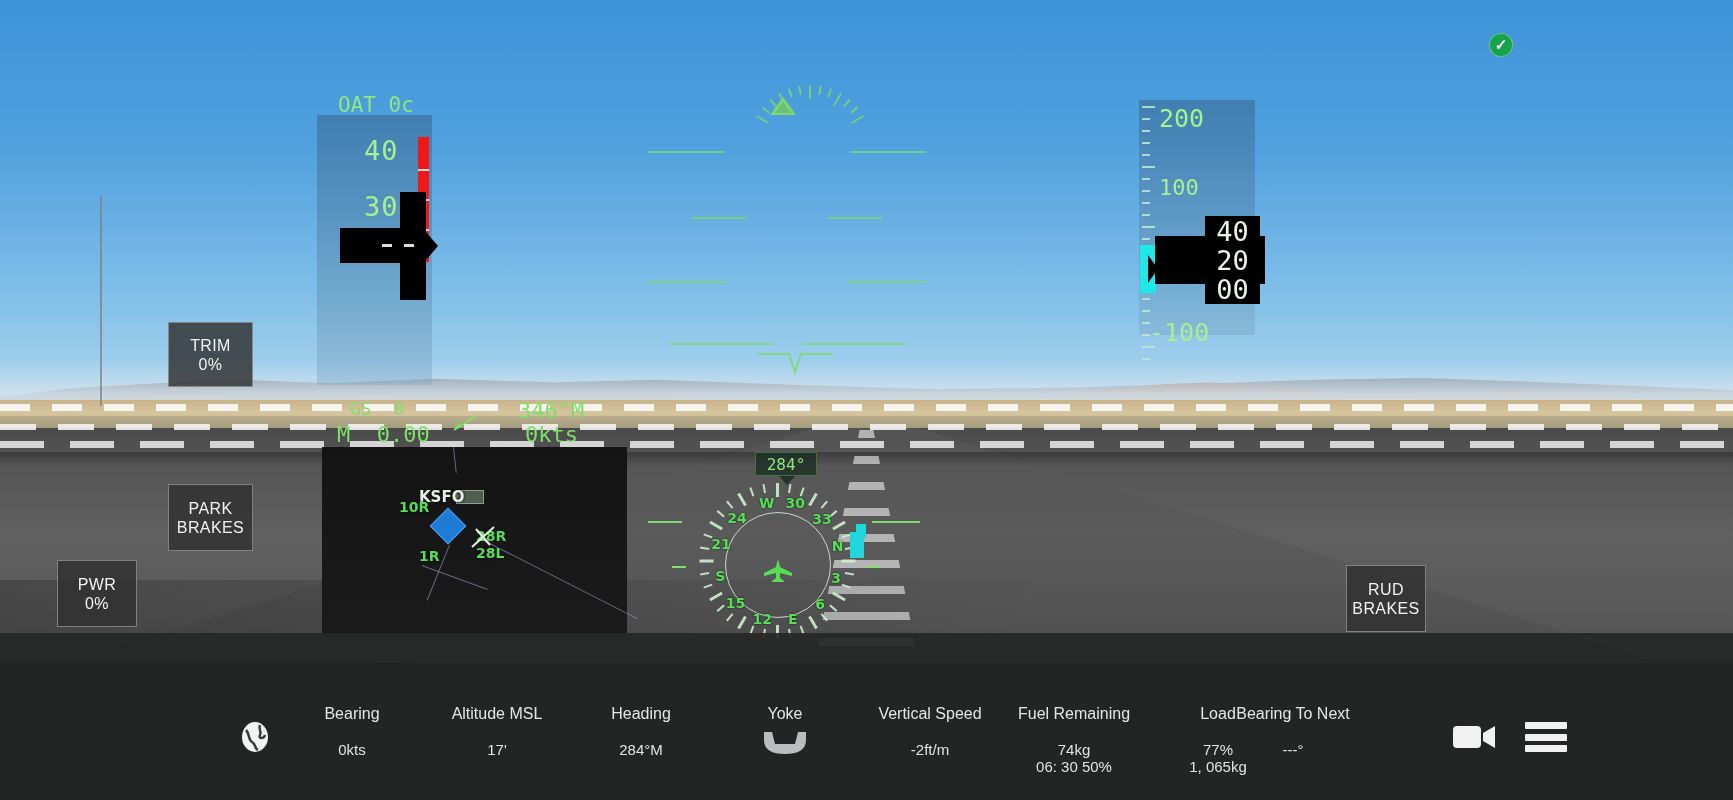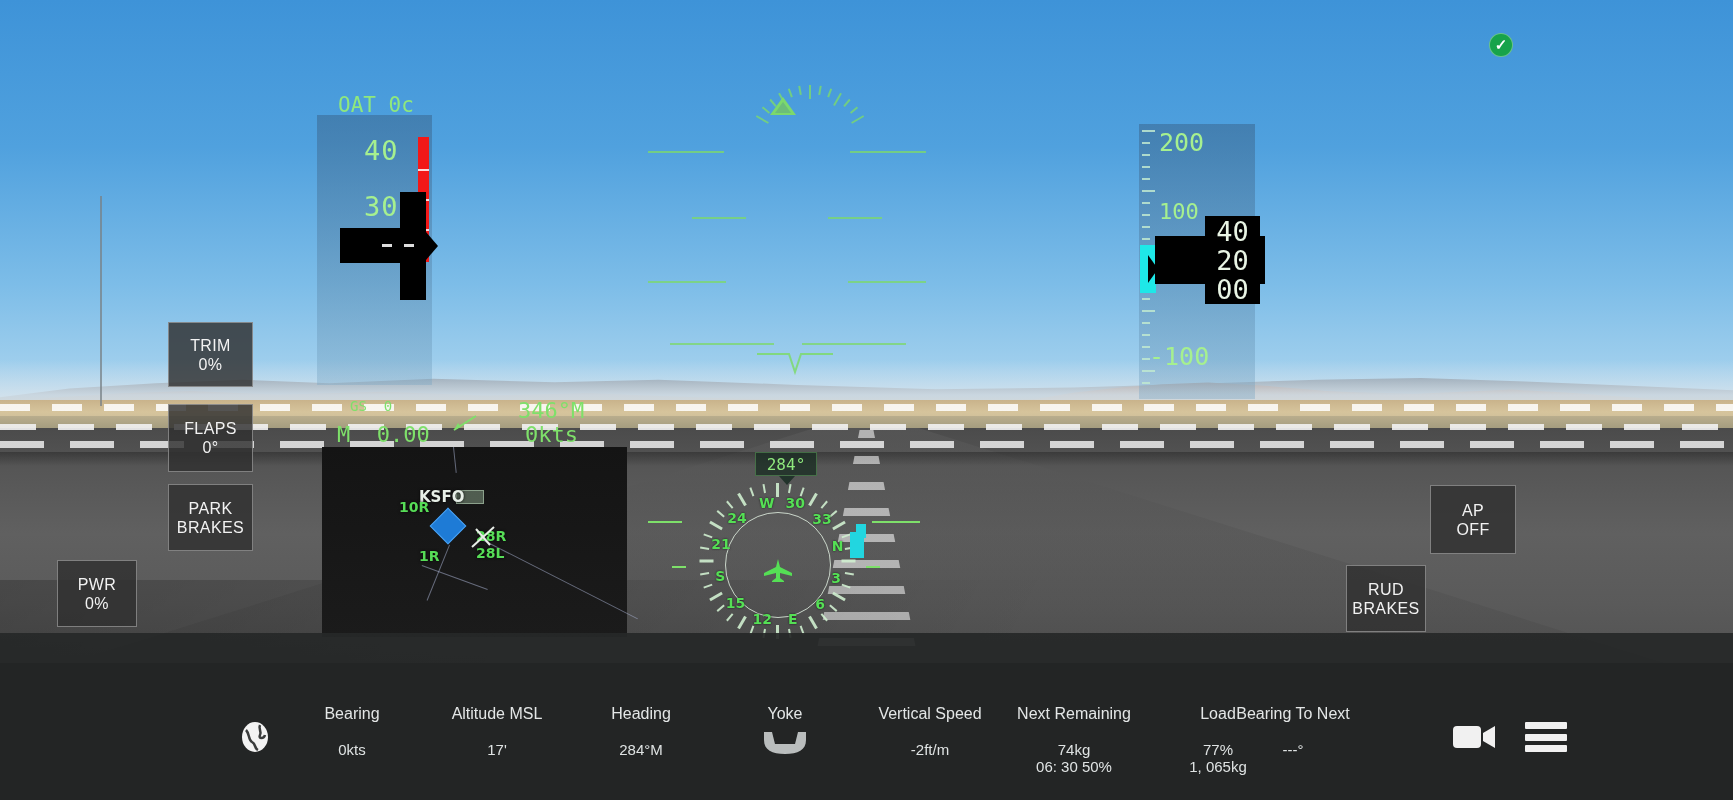--- a/index.html
+++ b/index.html
@@ -108,21 +108,21 @@
   #spd-pointer .notch {
     position:absolute; left:86px; top:4px; width:0; height:0;
     border-top:14px solid transparent; border-bottom:14px solid transparent; border-left:12px solid #000;
   }
   #spd-pointer .dash1 { position:absolute; left:42px; top:16px; width:10px; height:3px; background:#ddd; }
   #spd-pointer .dash2 { position:absolute; left:64px; top:16px; width:10px; height:3px; background:#ddd; }
   #oat-label { position:absolute; left:338px; top:93px; font-family:"DejaVu Sans Mono", monospace; font-size:21px; color:#8fe87d; }
 
   
   #altitude-tape {
-    position:absolute; left:1139px; top:124px; width:116px; height:275px;
+    position:absolute; left:1139px; top:100px; width:116px; height:235px;
     background: linear-gradient(to bottom, rgba(58,102,142,.55), rgba(120,165,195,.38));
     text-decoration: underline;
   }
   #altitude-tape .ticks { position:absolute; left:3px; top:6px; width:14px; height:262px; }
   #altitude-tape .ticks i { position:absolute; left:0; width:12px; height:2px; background:#bfe9d0; opacity:.85; }
   #alt-200 { position:absolute; left:20px; top:4px; font-family:"DejaVu Sans Mono", monospace; font-size:25px; color:#a6f08f; }
   #alt-100 { position:absolute; left:20px; top:75px; font-family:"DejaVu Sans Mono", monospace; font-size:22px; color:#a6f08f; }
   #alt-m100 { position:absolute; left:10px; top:218px; font-family:"DejaVu Sans Mono", monospace; font-size:25px; color:#a6f08f; }
   #alt-pointer {
     position:absolute; left:1155px; top:236px; width:110px; height:48px; background:#000;
@@ -153,21 +153,21 @@
     content:""; position:absolute; left:-13px; top:0px; width:0;height:0;
     border-left:13px solid transparent; border-right:13px solid transparent; border-bottom:18px solid #7cd96c;
   }
   .bank-tri-inner{
     position:absolute; left:175px; top:17px; width:0;height:0;
     border-left:8px solid transparent; border-right:8px solid transparent; border-bottom:11px solid rgba(60,110,160,.25);
   }
   #fpv { position:absolute; left:755px; top:352px; width:80px; height:30px; }
 
   
-  #gs-readout  { position:absolute; left:350px; top:398px; font-family:"DejaVu Sans Mono", monospace; font-size:14px; color:#7ee06a; }
+  #gs-readout  { position:absolute; left:350px; top:398px; font-family:"DejaVu Sans Mono", monospace; font-size:18px; color:#7ee06a; }
   #mach-readout{ position:absolute; left:337px; top:422px; font-family:"DejaVu Sans Mono", monospace; font-size:22px; color:#7ee06a; }
   #wind-dir    { position:absolute; left:518px; top:398px; font-family:"DejaVu Sans Mono", monospace; font-size:22px; color:#7ee06a; }
   #wind-spd    { position:absolute; left:525px; top:422px; font-family:"DejaVu Sans Mono", monospace; font-size:22px; color:#7ee06a; }
   #wind-arrow  { position:absolute; left:450px; top:410px; width:30px; height:26px; }
 
   
   #hdg-box {
     position:absolute; left:755px; top:452px; width:62px; height:24px;
     background: rgba(25,45,35,.78); border:1px solid rgba(130,220,120,.35);
     color:#8fe87d; font-family:"DejaVu Sans Mono", monospace; font-size:16px;
@@ -467,37 +467,29 @@
       <path d="M2,22 L24,2" stroke="#e8eee8" stroke-width="2"></path>
       <path d="M6,4 L20,20" stroke="#e8eee8" stroke-width="2"></path>
     </svg>
     <div id="ownship"></div>
   </div>
 
   <div class="btn" id="btn-trim">
     <span>TRIM</span>
     <span class="sub">0%</span>
   </div>
-  <div class="btn" id="btn-flaps">
-    <span>FLAPS</span>
-    <span class="sub">0°</span>
-  </div>
   <div class="btn" id="btn-park-brakes">
     <span>PARK</span>
     <span class="sub">BRAKES</span>
   </div>
   <div class="btn" id="btn-pwr">
     <span>PWR</span>
     <span class="sub">0%</span>
   </div>
 
-  <div class="btn" id="btn-ap">
-    <span>AP</span>
-    <span class="sub">OFF</span>
-  </div>
   <div class="btn" id="btn-rud-brakes">
     <span>RUD</span>
     <span class="sub">BRAKES</span>
   </div>
 
   <div id="status-badge">✓</div>
 
   <div id="bottom-bar"></div>
   <svg id="globe-icon" viewBox="0 0 34 34">
     <ellipse cx="17" cy="17" rx="13" ry="15" fill="#f3f3f3"></ellipse>
@@ -519,21 +511,21 @@
       </div>
       <div class="bb-item" style="left: 695px; top: 705px; width: 180px;">
         <div class="bb-label">Yoke</div>
         <div class="bb-value"></div>
       </div>
       <div class="bb-item" style="left: 840px; top: 705px; width: 180px;">
         <div class="bb-label">Vertical Speed</div>
         <div class="bb-value">-2ft/m</div>
       </div>
       <div class="bb-item" style="left: 984px; top: 705px; width: 180px;">
-        <div class="bb-label">Next Remaining</div>
+        <div class="bb-label">Fuel Remaining</div>
         <div class="bb-value">74kg</div>
         <div class="bb-value" style="margin-top: 0px;">06: 30  50%</div>
       </div>
       <div class="bb-item" style="left: 1128px; top: 705px; width: 180px;">
         <div class="bb-label">Load</div>
         <div class="bb-value">77%</div>
         <div class="bb-value" style="margin-top: 0px;">1, 065kg</div>
       </div>
       <div class="bb-item" style="left: 1203px; top: 705px; width: 180px;">
         <div class="bb-label">Bearing To Next</div>

